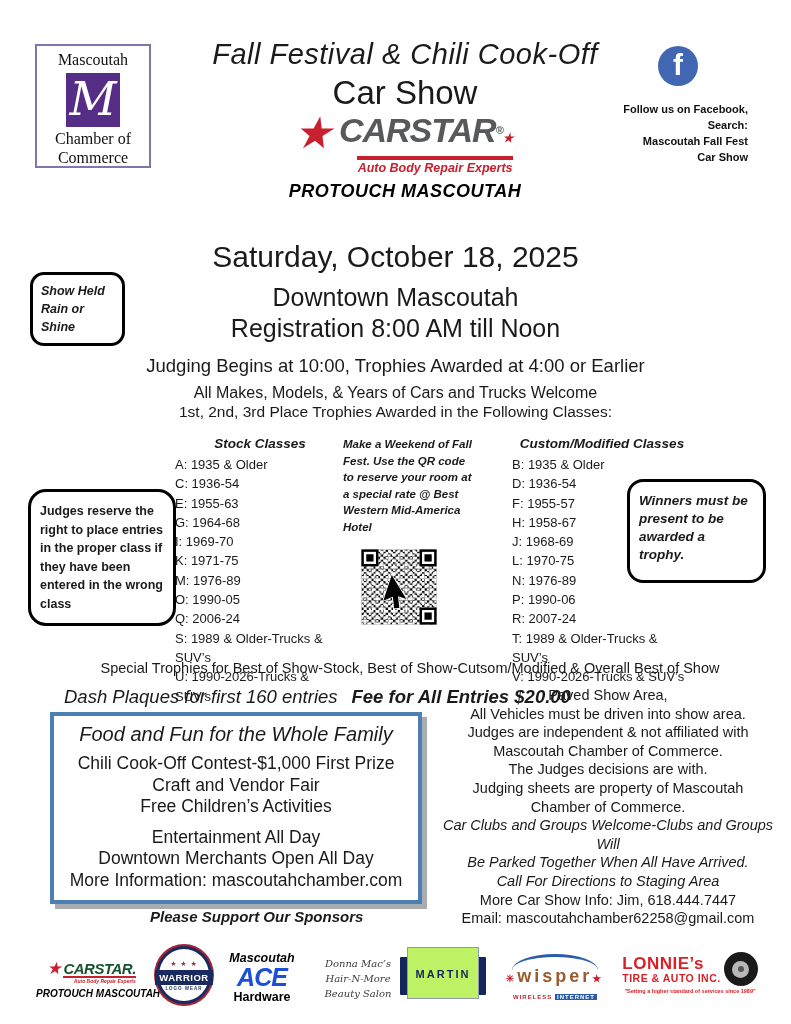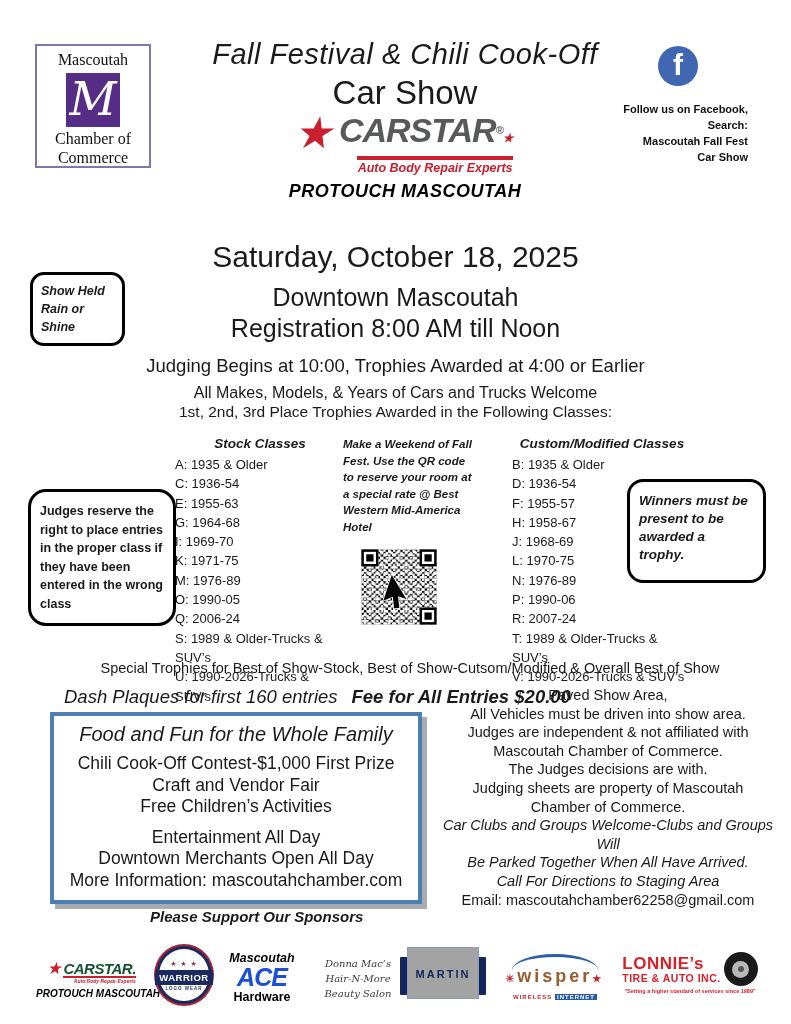--- a/index.html
+++ b/index.html
@@ -105,21 +105,21 @@
   .sp-ace { left:227px; top:951px; width:70px; }
   .ace-top { font-size:12.5px; font-weight:bold; font-style:italic; color:#000; }
   .ace-mid { font-size:25px; font-weight:bold; font-style:italic; color:#1d4ed8; line-height:25px; letter-spacing:-1px; }
   .ace-bottom { font-size:12.5px; font-weight:bold; color:#000; }
 
   .sp-donna { left:315px; top:956px; width:86px; font-family:"DejaVu Serif", serif;
               font-style:italic; font-size:10px; line-height:15px; color:#3a3a3a; }
 
   .sp-martin { left:400px; top:957px; width:86px; height:38px; background:#14265a;
                display:flex; flex-direction:column; align-items:center; justify-content:center; border-radius:1px; }
-  .martin-box { background:#a3a3a3; border:1px solid #8a9ab8; padding:16px 8px; }
+  .martin-box { background:#bef264; border:1px solid #8a9ab8; padding:16px 8px; }
   .martin-name { color:#14265a; font-size:11px; font-weight:bold; letter-spacing:2px; }
   .martin-sub { color:#fff; font-size:4.5px; font-weight:bold; letter-spacing:1px; margin-top:2px; }
 
   .sp-wisper { left:505px; top:954px; width:100px; }
   .wisper-arc { width:86px; height:16px; border:solid #2a5caa; border-width:3px 0 0 0;
                 border-radius:50%/100% 100% 0 0; margin:0 auto -8px; }
   .wisper-name { font-size:18px; font-weight:bold; color:#9a5b2d; letter-spacing:3px; line-height:28px; }
   .wisper-star { color:#c8202f; font-size:10px; }
   .wisper-sub { font-size:6px; font-weight:bold; letter-spacing:1px; margin-top:1px; }
   .wisper-sub-red { color:#c8202f; }
@@ -276,20 +276,21 @@
     <div>Paved  Show Area,</div>
     <div>All  Vehicles must be driven into show area.</div>
     <div>Judges are independent &amp; not affiliated with</div>
     <div>Mascoutah Chamber of Commerce.</div>
     <div>The Judges decisions are with.</div>
     <div>Judging sheets are property of Mascoutah</div>
     <div>Chamber of Commerce.</div>
     <div class="info-italic">Car Clubs and Groups Welcome-Clubs and Groups Will</div>
     <div class="info-italic">Be Parked Together When All Have Arrived.</div>
     <div class="info-italic">Call For Directions to Staging Area</div>
+    <div>More Car Show Info:  Jim, 618.444.7447</div>
     <div>Email: mascoutahchamber62258@gmail.com</div>
   </div>
 
   <div class="sponsors-heading">Please Support Our Sponsors</div>
 
   <div class="sponsor sp-carstar">
     <span class="sp-carstar-row">
       <span class="sp-carstar-star">★</span>
       <span>
         <span class="sp-carstar-name" style="display:block">CARSTAR.</span>

